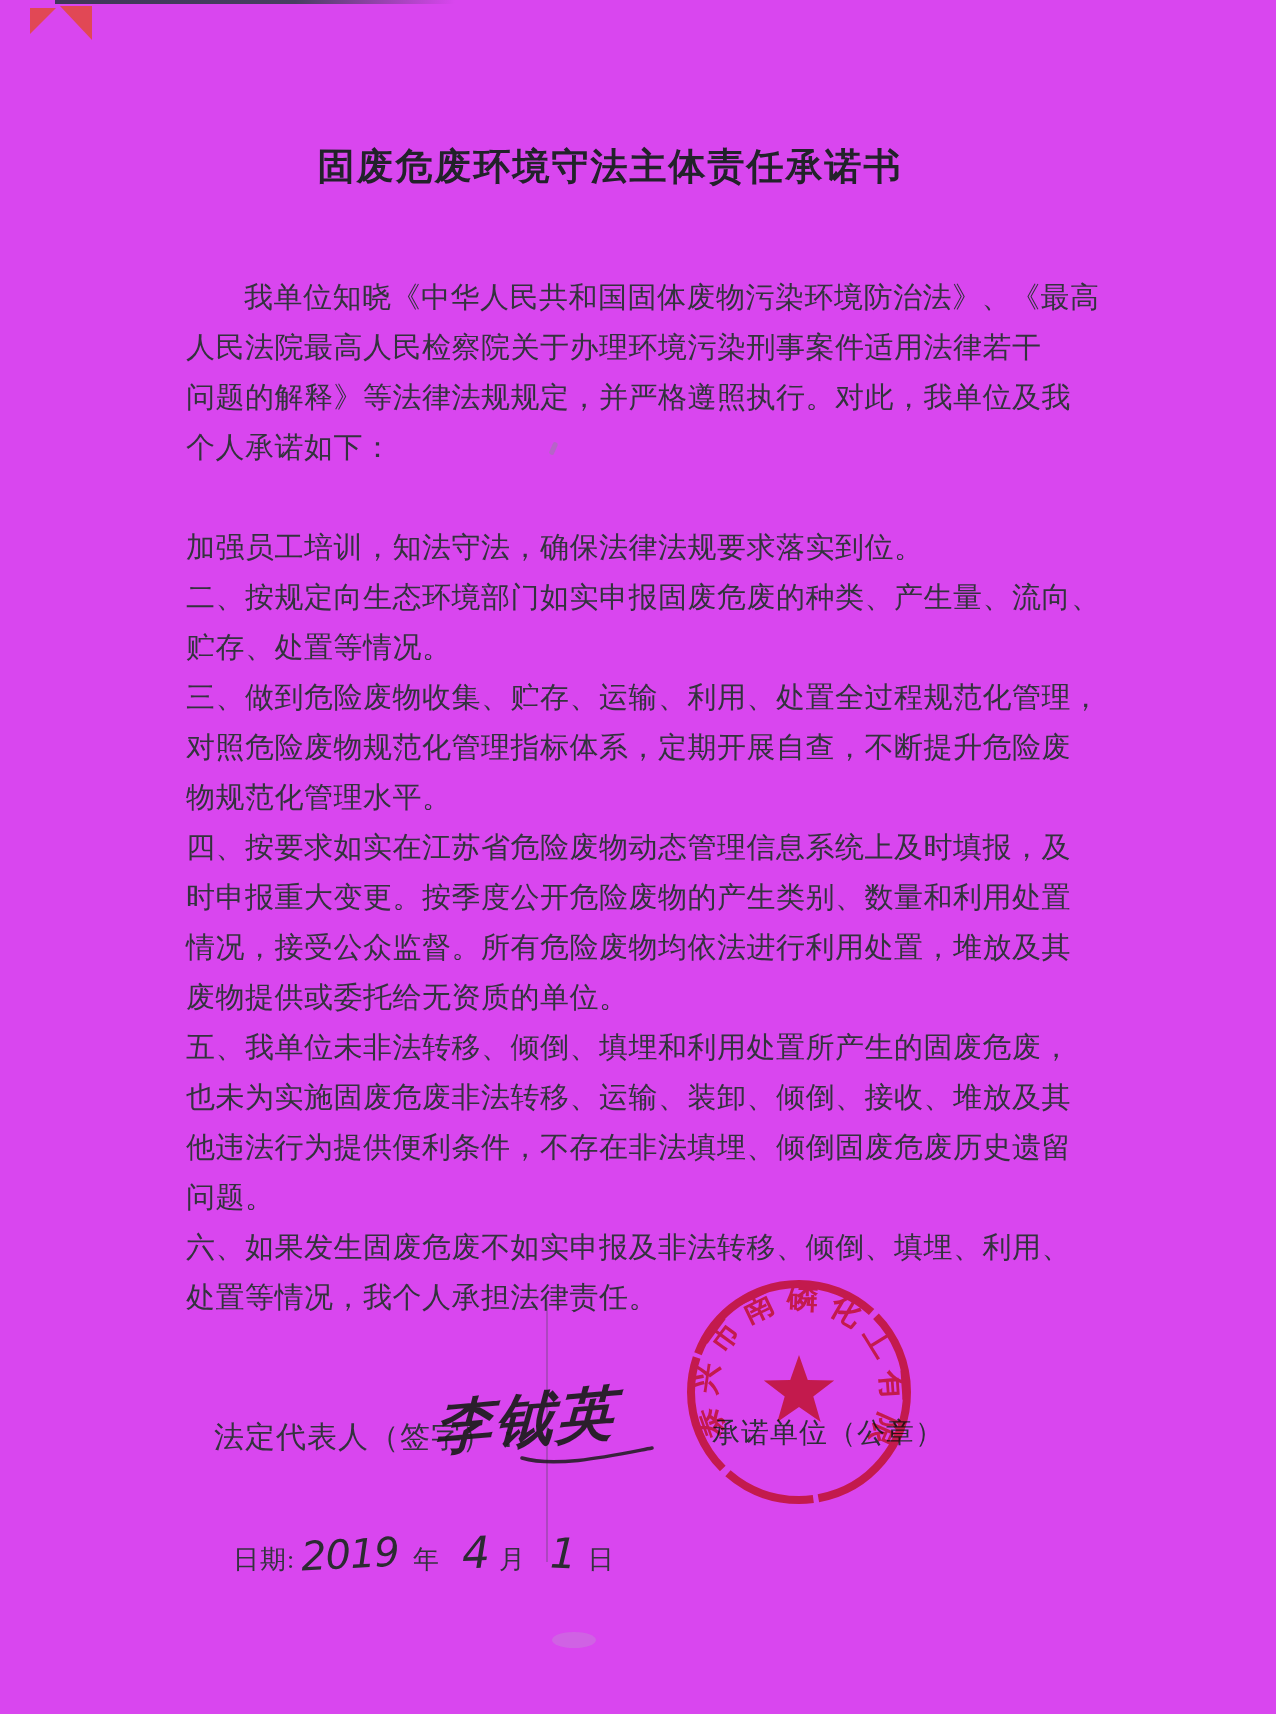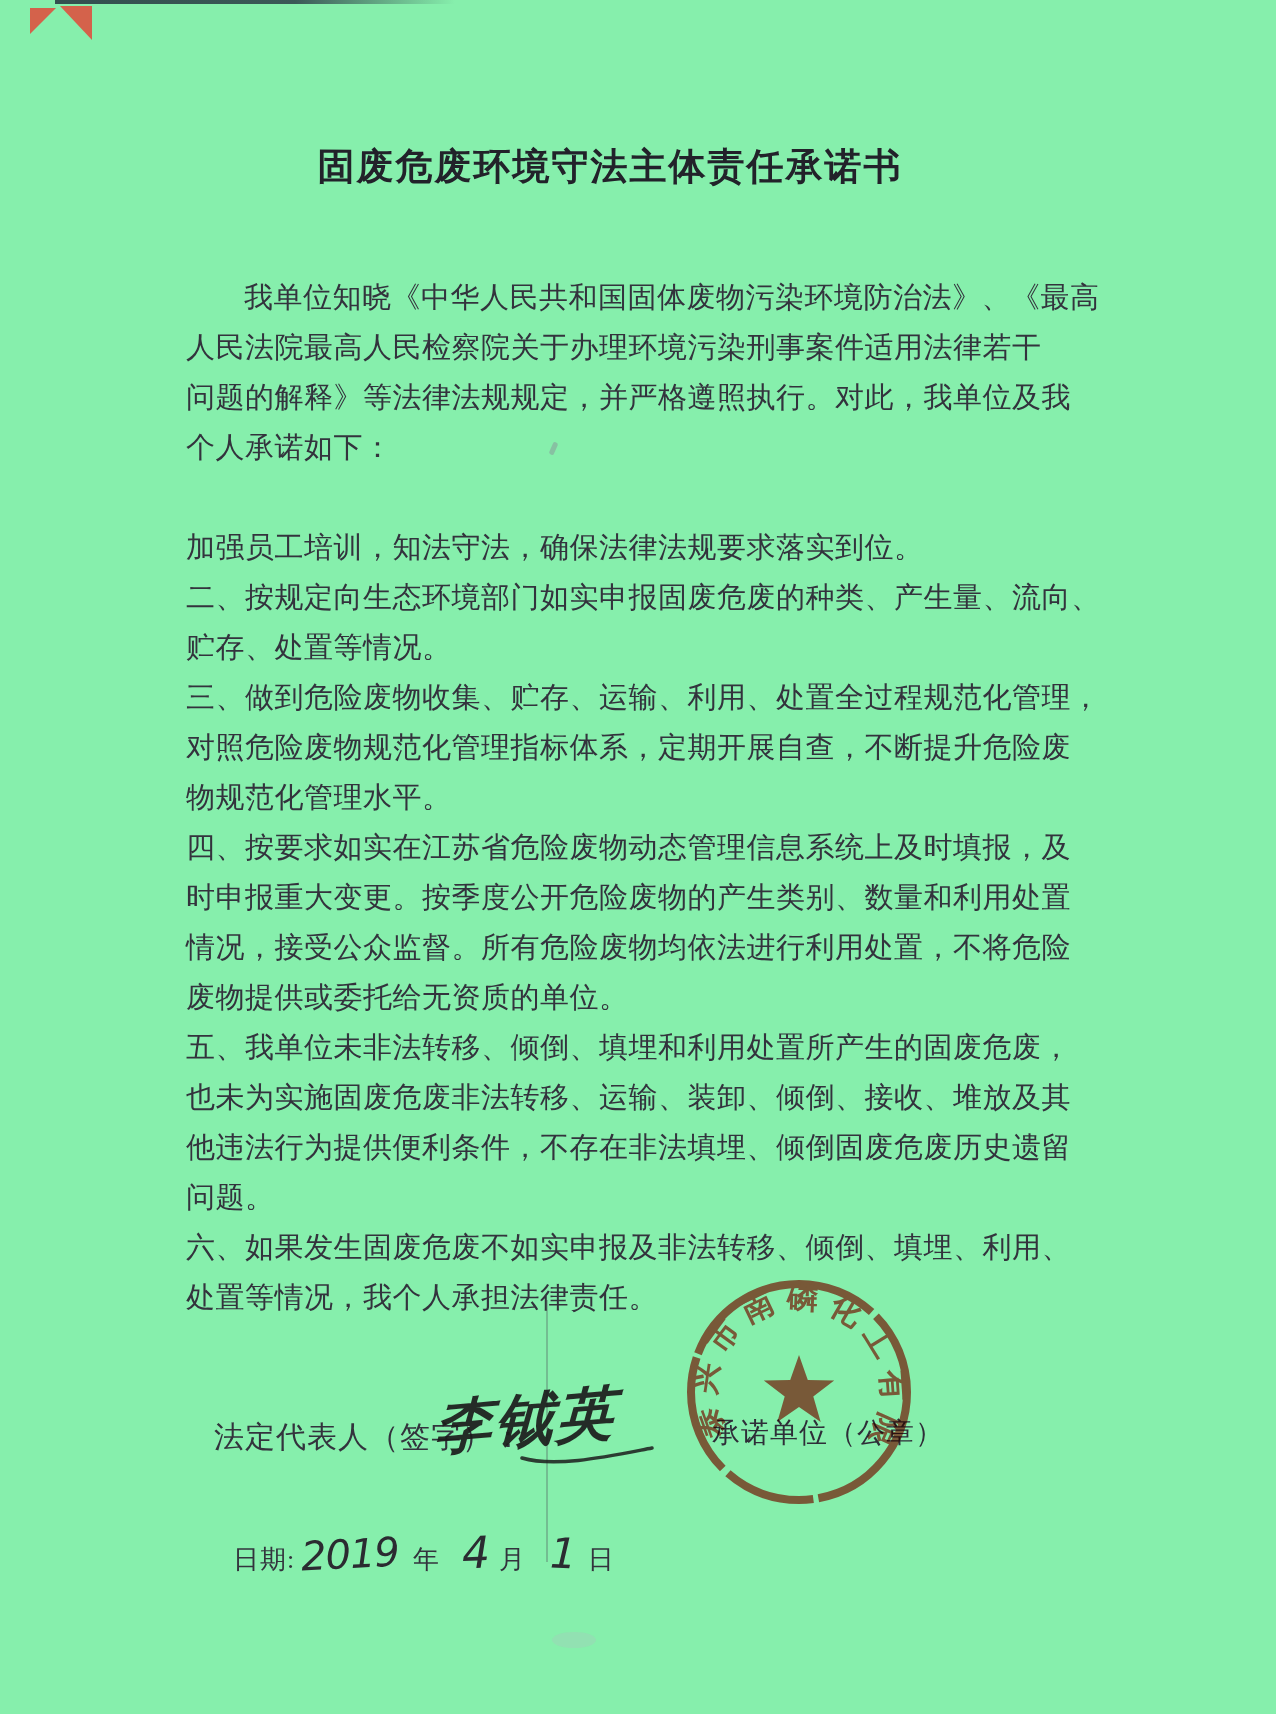--- a/index.html
+++ b/index.html
@@ -1,19 +1,19 @@
 <!DOCTYPE html>
 <html><head>
 <meta charset="utf-8">
 <style>
   html,body{margin:0;padding:0;}
   .page{
     position:relative;
     width:1276px;height:1714px;
-    background:#86efac;
+    background:#d946ef;
     overflow:hidden;
     font-family:"Liberation Serif","DejaVu Serif",serif;
     color:#33333d;
   }
   
   .top-edge{
     position:absolute;left:55px;top:0;width:400px;height:4px;
     background:linear-gradient(90deg,#24343e 0%,#2e3e48 60%,rgba(46,62,72,0));
     opacity:.85;
   }
@@ -113,21 +113,21 @@
     <div class="line ln-left">个人承诺如下：</div>
     <div class="spacer"></div>
     <div class="line ln-left">加强员工培训，知法守法，确保法律法规要求落实到位。</div>
     <div class="line">二、按规定向生态环境部门如实申报固废危废的种类、产生量、流向、</div>
     <div class="line ln-left">贮存、处置等情况。</div>
     <div class="line">三、做到危险废物收集、贮存、运输、利用、处置全过程规范化管理，</div>
     <div class="line">对照危险废物规范化管理指标体系，定期开展自查，不断提升危险废</div>
     <div class="line ln-left">物规范化管理水平。</div>
     <div class="line">四、按要求如实在江苏省危险废物动态管理信息系统上及时填报，及</div>
     <div class="line">时申报重大变更。按季度公开危险废物的产生类别、数量和利用处置</div>
-    <div class="line">情况，接受公众监督。所有危险废物均依法进行利用处置，不将危险</div>
+    <div class="line">情况，接受公众监督。所有危险废物均依法进行利用处置，堆放及其</div>
     <div class="line ln-left">废物提供或委托给无资质的单位。</div>
     <div class="line">五、我单位未非法转移、倾倒、填埋和利用处置所产生的固废危废，</div>
     <div class="line">也未为实施固废危废非法转移、运输、装卸、倾倒、接收、堆放及其</div>
     <div class="line">他违法行为提供便利条件，不存在非法填埋、倾倒固废危废历史遗留</div>
     <div class="line ln-left">问题。</div>
     <div class="line">六、如果发生固废危废不如实申报及非法转移、倾倒、填埋、利用、</div>
     <div class="line ln-left">处置等情况，我个人承担法律责任。</div>
   </div>
 
   <div class="sig-label">法定代表人（签字）：</div>

